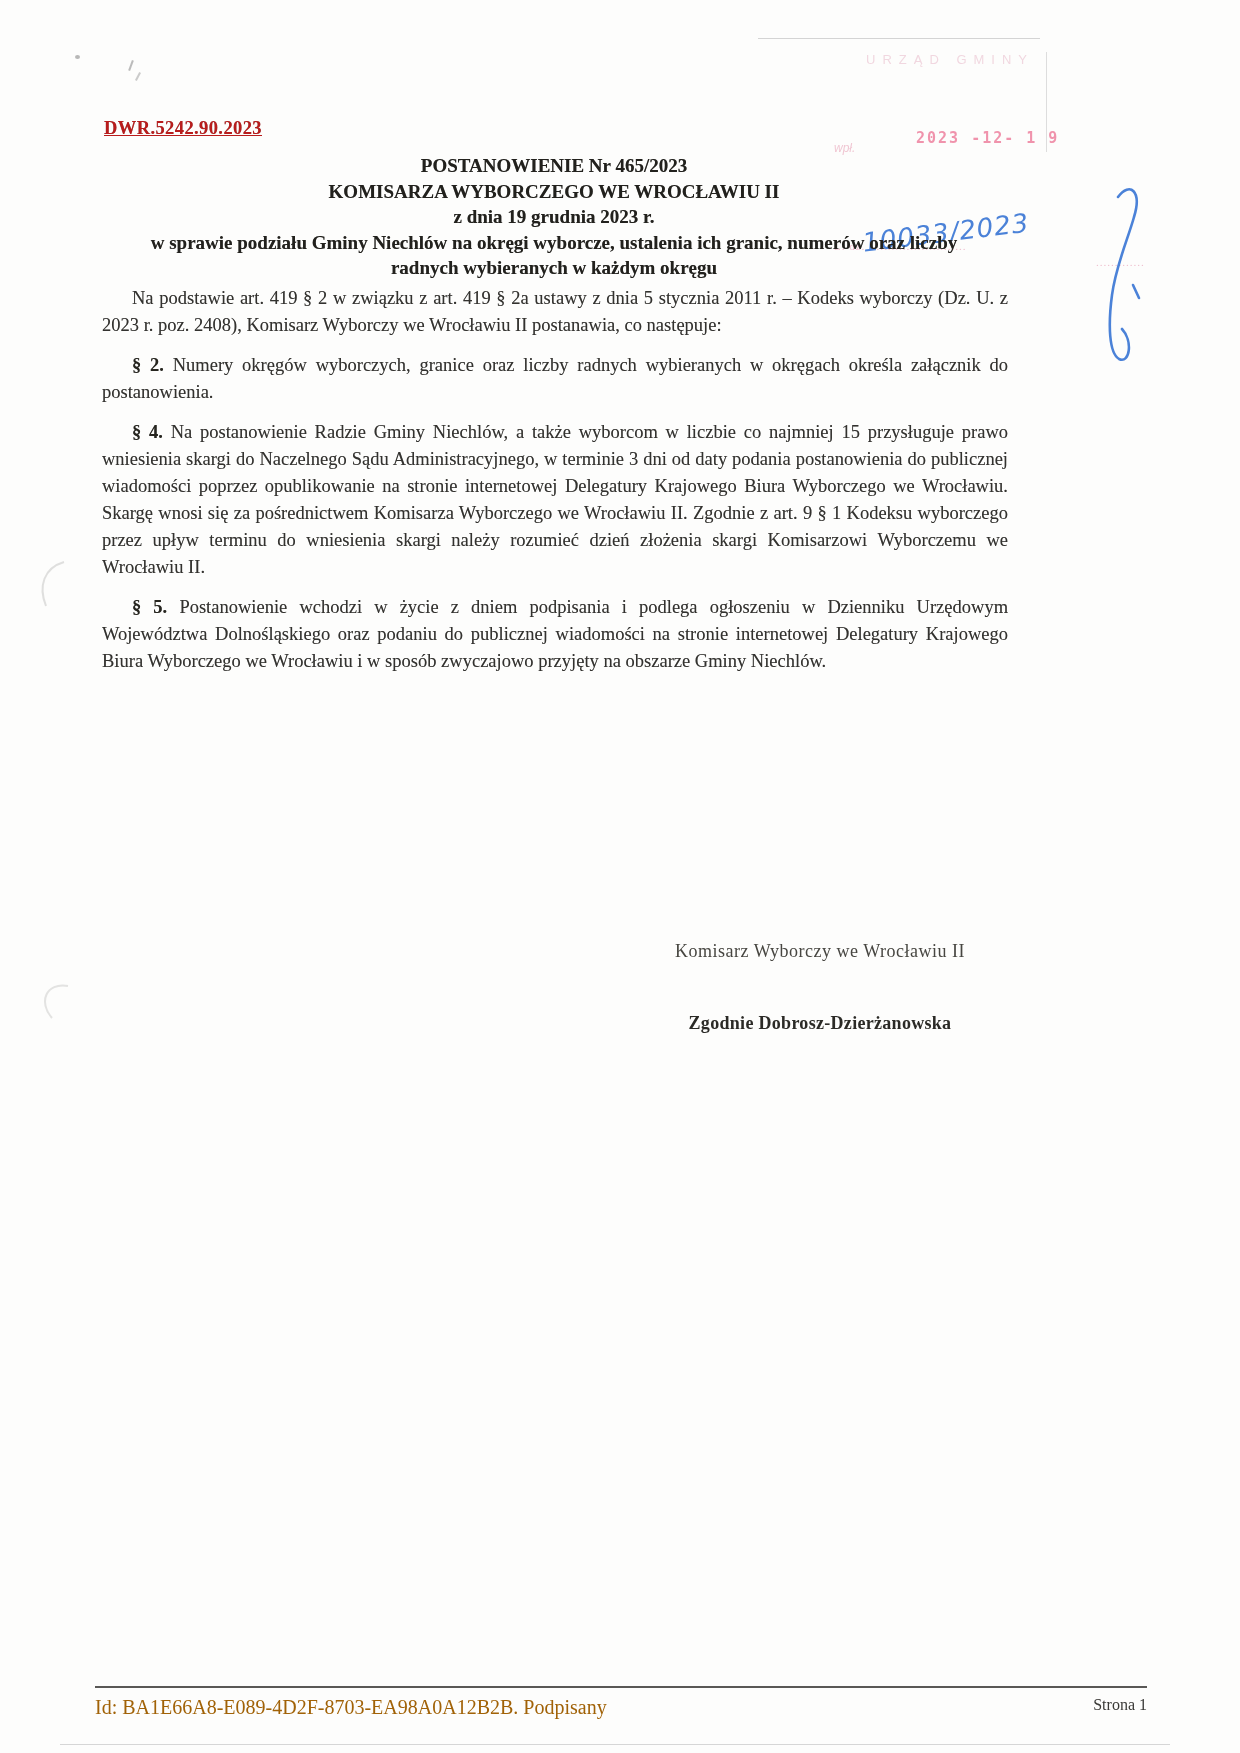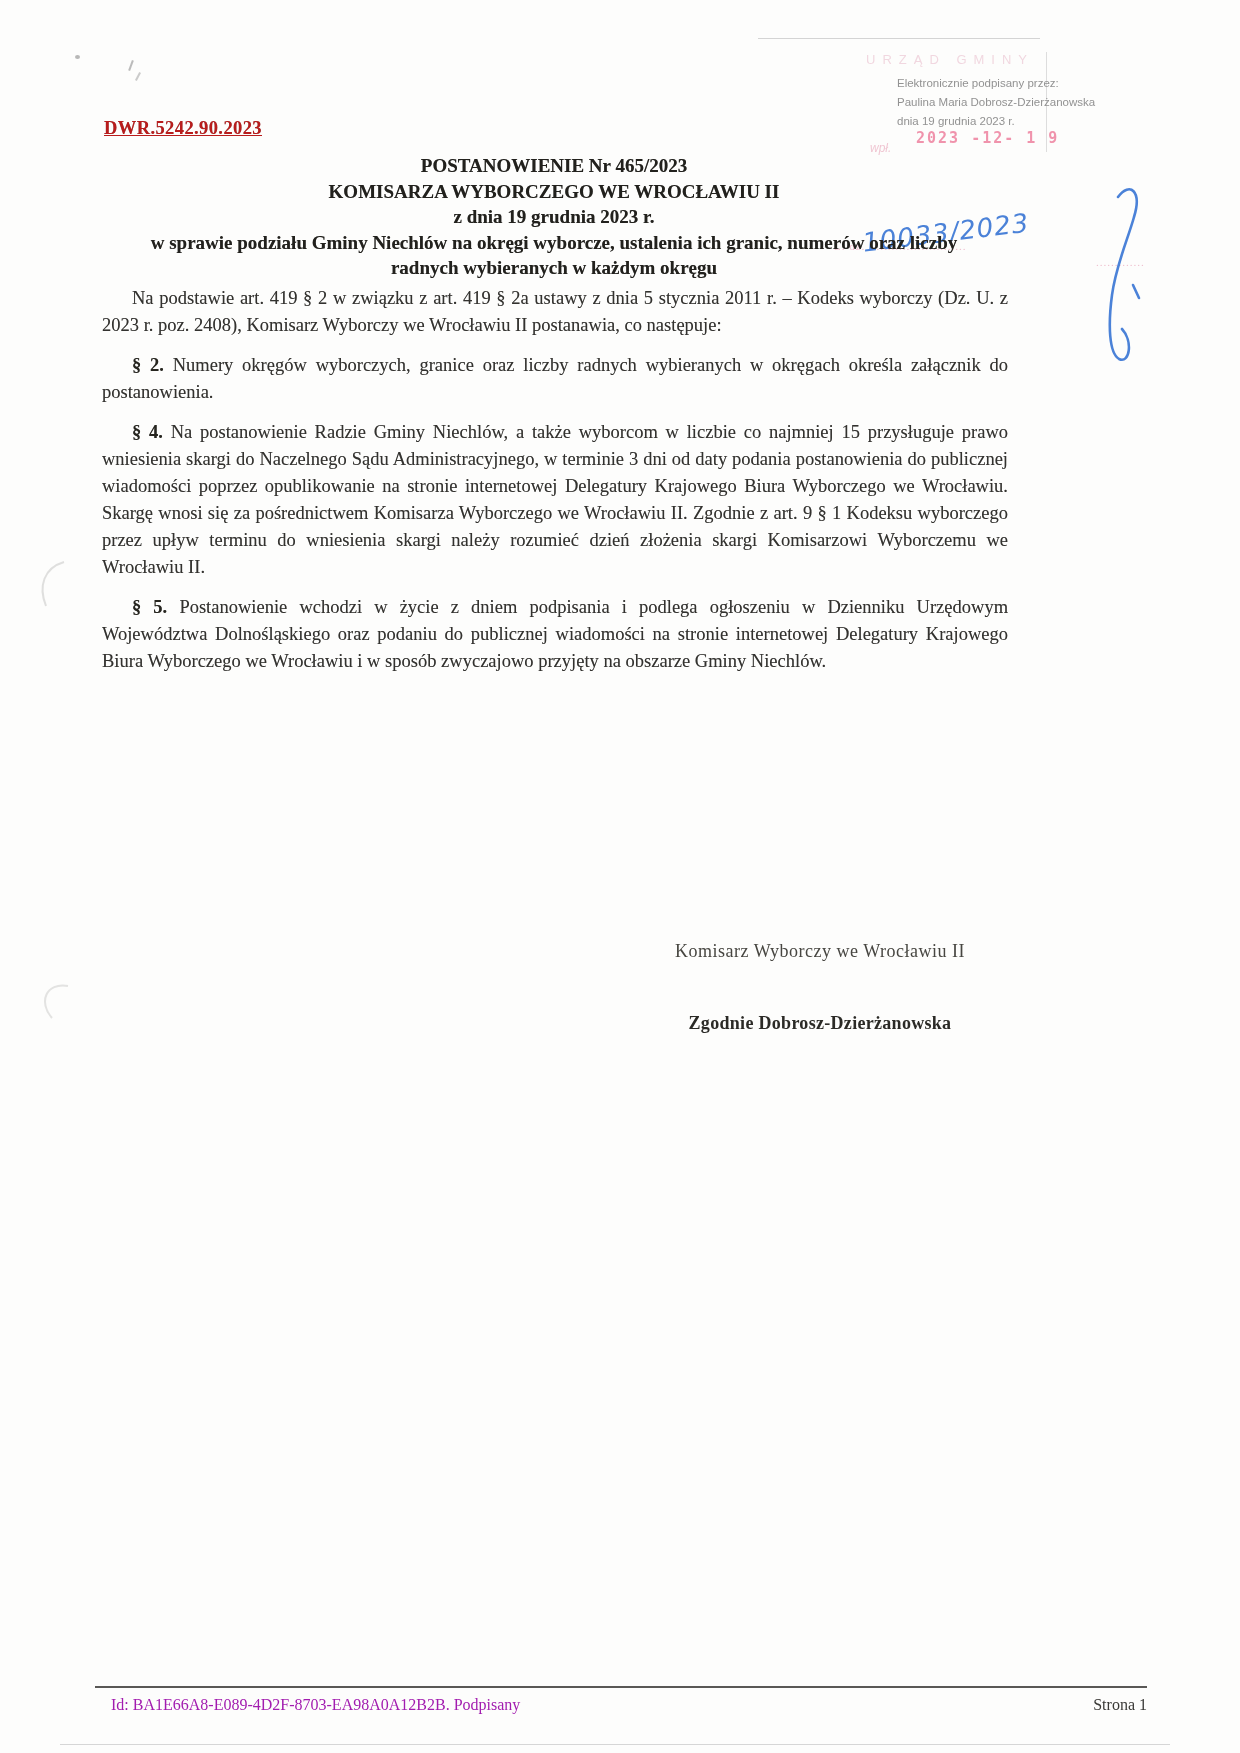--- a/index.html
+++ b/index.html
@@ -19,21 +19,20 @@
   }
   .stamp-faint-header{
     position:absolute;left:866px;top:52px;width:280px;
     font-family:"Liberation Sans",sans-serif;font-size:13px;letter-spacing:7px;
     color:rgba(216,128,160,0.30);white-space:nowrap;
   }
   .stamp-wpl{
     position:absolute;left:834px;top:141px;
     font-family:"Liberation Sans",sans-serif;font-size:12px;font-style:italic;
     color:rgba(225,130,160,0.45);
-    margin-left:36px;
   }
   .stamp-date{
     position:absolute;left:916px;top:129px;
     font-family:"DejaVu Sans Mono",monospace;font-size:15px;font-weight:bold;
     letter-spacing:2px;color:#ef8ba6;opacity:.92;white-space:nowrap;
   }
   .case-number{
     position:absolute;left:862px;top:218px;width:160px;
     font-family:"DejaVu Sans",sans-serif;font-style:italic;font-size:26px;
     color:#4b82d8;transform:rotate(-7deg);letter-spacing:1px;white-space:nowrap;
@@ -65,21 +64,21 @@
   .sig-role{
     position:absolute;left:630px;top:941px;width:380px;text-align:center;
     font-size:18px;color:#474641;letter-spacing:.5px;
   }
   .sig-name{
     position:absolute;left:630px;top:1013px;width:380px;text-align:center;
     font-size:18px;font-weight:bold;color:#2b2a26;letter-spacing:.3px;
   }
   
   .footer-rule{position:absolute;left:95px;top:1686px;width:1052px;height:2px;background:#3c3b38;opacity:.85;}
-  .footer-id{position:absolute;left:95px;top:1696px;font-size:16px;color:#a21caf;margin-left:16px;}
+  .footer-id{position:absolute;left:95px;top:1696px;font-size:20px;color:#a16207;}
   .footer-page{position:absolute;right:93px;top:1696px;font-size:16px;color:#3a3936;}
   
   .art{position:absolute;pointer-events:none;}
   .speck-dot{left:75px;top:55px;width:5px;height:4px;border-radius:50%;background:#9a9a9a;opacity:.7;}
   .speck-dash1{left:130px;top:60px;width:2px;height:11px;background:#8f8f8f;opacity:.6;transform:rotate(20deg);}
   .speck-dash2{left:137px;top:72px;width:2px;height:9px;background:#9a9a9a;opacity:.5;transform:rotate(28deg);}
   .edge-top{left:758px;top:38px;width:282px;height:1px;background:#c9c9c9;opacity:.8;}
   .edge-right{left:1046px;top:52px;width:1px;height:100px;background:#d4d4d4;opacity:.8;}
   .edge-bottom{left:60px;top:1744px;width:1110px;height:1px;background:#cccccc;opacity:.8;}
   .curve1{left:34px;top:558px;}
@@ -98,25 +97,20 @@
   <div class="art edge-bottom"></div>
   <svg class="art curve1" width="34" height="50" viewBox="0 0 34 50">
     <path d="M30,4 C10,10 4,28 12,48" fill="none" stroke="#c6c6c4" stroke-width="2" opacity="0.55"></path>
   </svg>
   <svg class="art curve2" width="36" height="42" viewBox="0 0 36 42">
     <path d="M32,6 C10,2 2,22 16,38" fill="none" stroke="#c9c9c7" stroke-width="2" opacity="0.5"></path>
   </svg>
 
   <div class="ref-number">DWR.5242.90.2023</div>
 
-  <div class="esig">
-    <div>Elektronicznie podpisany przez:</div>
-    <div>Paulina Maria Dobrosz-Dzierżanowska</div>
-    <div>dnia 19 grudnia 2023 r.</div>
-  </div>
 
   <div class="stamp-faint-header">URZĄD GMINY</div>
   <div class="stamp-wpl">wpł.</div>
   <div class="stamp-date">2023 -12- 1 9</div>
   <div class="pink-dots-a">L. dz. ..........................</div>
   <div class="pink-dots-b">.............</div>
 
   <div class="case-number">10033/2023</div>
 
   <svg class="paraph" width="62" height="186" viewBox="0 0 62 186">

